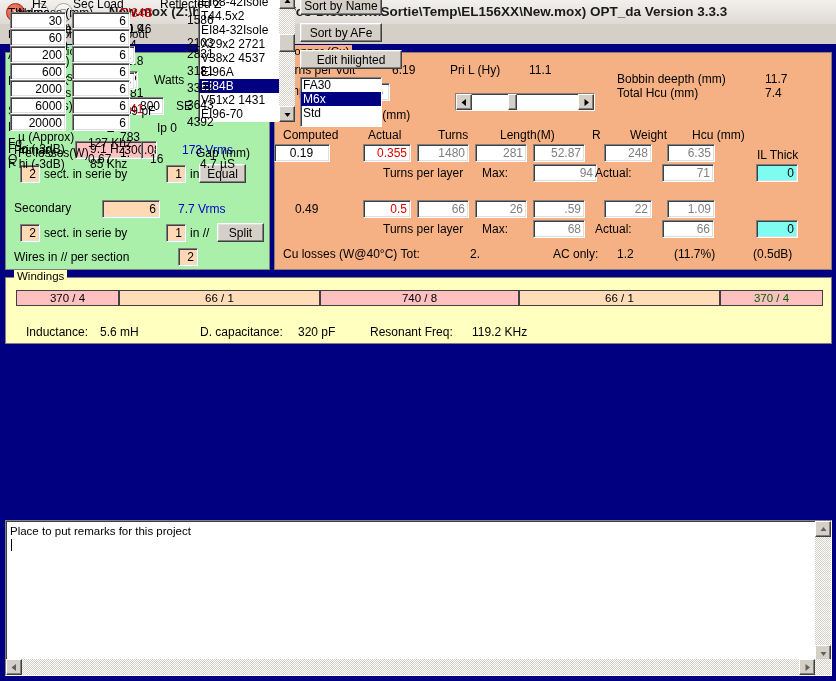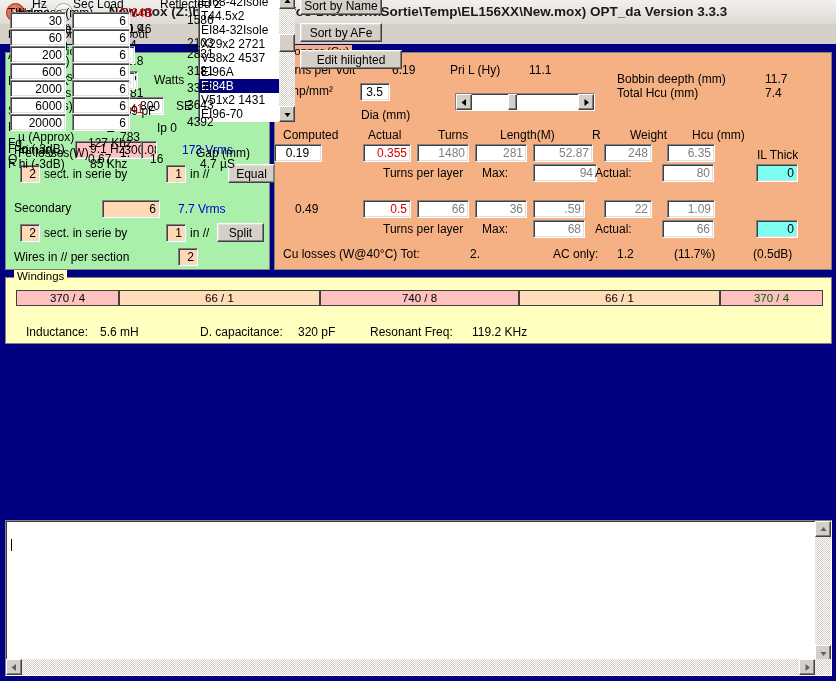--- a/index.html
+++ b/index.html
@@ -160,21 +160,21 @@
 
     <div class="lbl" style="left:8px;top:90px">Primary</div>
     <div class="fld pink" style="left:69px;top:88px;width:80px;height:18px">3000</div>
     <div class="fld pink" style="left:135px;top:88px;width:16px;height:18px">.08</div>
     <div class="lbl" style="left:176px;top:90px;color:#0000c8">173 Vrms</div>
 
     <div class="fld peach" style="left:14px;top:112px;width:20px;height:18px">2</div>
     <div class="lbl" style="left:38px;top:114px">sect. in serie by</div>
     <div class="fld peach" style="left:160px;top:112px;width:20px;height:18px">1</div>
     <div class="lbl" style="left:184px;top:114px">in //</div>
-    <div class="btn" style="left:222px;top:111px;width:47px;height:19px">Equal</div>
+    <div class="btn" style="left:193px;top:111px;width:47px;height:19px">Equal</div>
 
     <div class="lbl" style="left:8px;top:148px">Secondary</div>
     <div class="fld peach" style="left:96px;top:147px;width:58px;height:18px">6</div>
     <div class="lbl" style="left:172px;top:149px;color:#0000c8">7.7 Vrms</div>
 
     <div class="fld peach" style="left:14px;top:171px;width:20px;height:18px">2</div>
     <div class="lbl" style="left:38px;top:173px">sect. in serie by</div>
     <div class="fld peach" style="left:160px;top:171px;width:20px;height:18px">1</div>
     <div class="lbl" style="left:184px;top:173px">in //</div>
     <div class="btn" style="left:211px;top:170px;width:47px;height:19px">Split</div>
@@ -221,35 +221,35 @@
     <div class="lbl" style="left:225px;top:75px">Length(M)</div>
     <div class="lbl" style="left:317px;top:75px">R</div>
     <div class="lbl" style="left:355px;top:75px">Weight</div>
     <div class="lbl" style="left:417px;top:75px">Hcu (mm)</div>
     <div class="lbl" style="left:482px;top:95px">IL Thick</div>
 
     <div class="val" style="left:20px;top:93px">0.22</div>
     <div class="fld red" style="left:88px;top:91px;width:48px;height:18px">0.355</div>
     <div class="fld grey" style="left:142px;top:91px;width:52px;height:18px">1480</div>
     <div class="fld grey" style="left:200px;top:91px;width:52px;height:18px">281</div>
-    <div class="fld grey" style="left:258px;top:91px;width:60px;height:18px">52.87</div>
+    <div class="fld grey" style="left:258px;top:91px;width:52px;height:18px">52.87</div>
     <div class="fld grey" style="left:329px;top:91px;width:48px;height:18px">248</div>
     <div class="fld grey" style="left:392px;top:91px;width:48px;height:18px">6.35</div>
     <div class="fld cyan" style="left:481px;top:111px;width:42px;height:18px">0</div>
 
     <div class="lbl" style="left:108px;top:113px">Turns per layer</div>
     <div class="lbl" style="left:207px;top:113px">Max:</div>
     <div class="fld grey" style="left:258px;top:111px;width:64px;height:18px">94</div>
     <div class="lbl" style="left:320px;top:113px">Actual:</div>
-    <div class="fld grey" style="left:387px;top:111px;width:52px;height:18px">80</div>
+    <div class="fld grey" style="left:387px;top:111px;width:52px;height:18px">71</div>
 
     <div class="val" style="left:20px;top:149px">0.49</div>
     <div class="fld red" style="left:88px;top:147px;width:48px;height:18px">0.5</div>
     <div class="fld grey" style="left:142px;top:147px;width:52px;height:18px">66</div>
-    <div class="fld grey" style="left:200px;top:147px;width:52px;height:18px">36</div>
+    <div class="fld grey" style="left:200px;top:147px;width:52px;height:18px">26</div>
     <div class="fld grey" style="left:258px;top:147px;width:52px;height:18px">.59</div>
     <div class="fld grey" style="left:329px;top:147px;width:48px;height:18px">22</div>
     <div class="fld grey" style="left:392px;top:147px;width:48px;height:18px">1.09</div>
     <div class="fld cyan" style="left:481px;top:167px;width:42px;height:18px">0</div>
 
     <div class="lbl" style="left:108px;top:169px">Turns per layer</div>
     <div class="lbl" style="left:207px;top:169px">Max:</div>
     <div class="fld grey" style="left:258px;top:167px;width:52px;height:18px">68</div>
     <div class="lbl" style="left:320px;top:169px">Actual:</div>
     <div class="fld grey" style="left:387px;top:167px;width:52px;height:18px">66</div>
@@ -294,21 +294,21 @@
     <div class="val" style="left:120px;top:86px">0.81</div>
     <div class="lbl" style="left:18px;top:102px">B Total</div>
     <div class="val" style="left:120px;top:102px;color:#e00000">1.41</div>
 
     <div class="lbl" style="left:18px;top:130px">µ (Approx)</div>
     <div class="val" style="left:120px;top:130px">783</div>
     <div class="lbl" style="left:18px;top:146px">Fe losses(W)</div>
     <div class="val" style="left:120px;top:146px">1.</div>
 
     <div class="lbl" style="left:196px;top:146px">Gap (mm)</div>
-    <div class="fld" style="left:274px;top:144px;width:48px;height:18px;text-align:center">0.19</div>
+    <div class="fld" style="left:274px;top:144px;width:56px;height:18px;text-align:center">0.19</div>
 
     <div class="listbox" style="left:198px;top:-6px;width:96px;height:128px">
       <div class="litem">EI68-42Isole</div>
       <div class="litem">T44.5x2</div>
       <div class="litem">EI84-32Isole</div>
       <div class="litem">X29x2  2721</div>
       <div class="litem">V38x2  4537</div>
       <div class="litem">EI96A</div>
       <div class="litem sel">EI84B</div>
       <div class="litem">V51x2 1431</div>
@@ -327,20 +327,25 @@
         <svg width="7" height="7" viewBox="0 0 7 7">
             <path d="M0.5 2 L6.5 2 L3.5 6 Z" fill="#000"></path>
           </svg>
       </div>
     </div>
 
     <div class="btn" style="left:300px;top:-4px;width:82px;height:19px">Sort by Name</div>
     <div class="btn" style="left:300px;top:23px;width:82px;height:19px">Sort by AFe</div>
     <div class="btn" style="left:300px;top:50px;width:102px;height:19px">Edit hilighted</div>
 
+    <div class="listbox" style="left:300px;top:77px;width:82px;height:50px">
+      <div class="litem">FA30</div>
+      <div class="litem sel">M6x</div>
+      <div class="litem">Std</div>
+    </div>
   </div>
 
   <div id="thick">
     <div class="lbl" style="left:8px;top:6px">Thickness (mm)</div>
     <div class="lbl" style="left:12px;top:22px">Max allowed:</div>
     <div class="val" style="left:128px;top:22px">1.46</div>
 
     <div class="lbl" style="left:8px;top:48px">Actual</div>
     <div class="fld" style="left:95px;top:46px;width:40px;height:18px">1</div>
 
@@ -392,20 +397,21 @@
     <div class="val" style="left:187px;top:115px">4392</div>
 
     <div class="lbl" style="left:8px;top:142px">F lo (-3dB)</div>
     <div class="val" style="left:90px;top:142px">9.1 Hz</div>
     <div class="lbl" style="left:8px;top:157px">F hi (-3dB)</div>
     <div class="val" style="left:90px;top:157px">85 Khz</div>
     <div class="val" style="left:200px;top:157px">4.7 µS</div>
   </div>
 
   <div id="remarks">
+    <div class="rtext" style="left:4px;top:3px">Place to put remarks for this project</div>
     <div class="caret" style="left:5px;top:18px;height:12px"></div>
 
     <div class="vsb" style="right:0px;top:0px;width:16px;height:140px">
       <div class="sbbtn" style="left:0;top:0">
         <svg width="7" height="7" viewBox="0 0 7 7">
             <path d="M0.5 5 L6.5 5 L3.5 1 Z" fill="#606060"></path>
           </svg>
       </div>
       <div class="sbbtn" style="left:0;top:124px">
         <svg width="7" height="7" viewBox="0 0 7 7">

